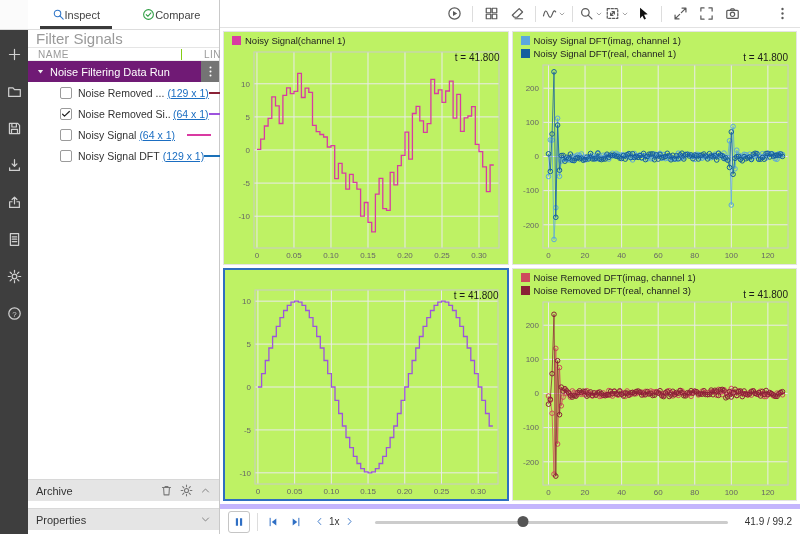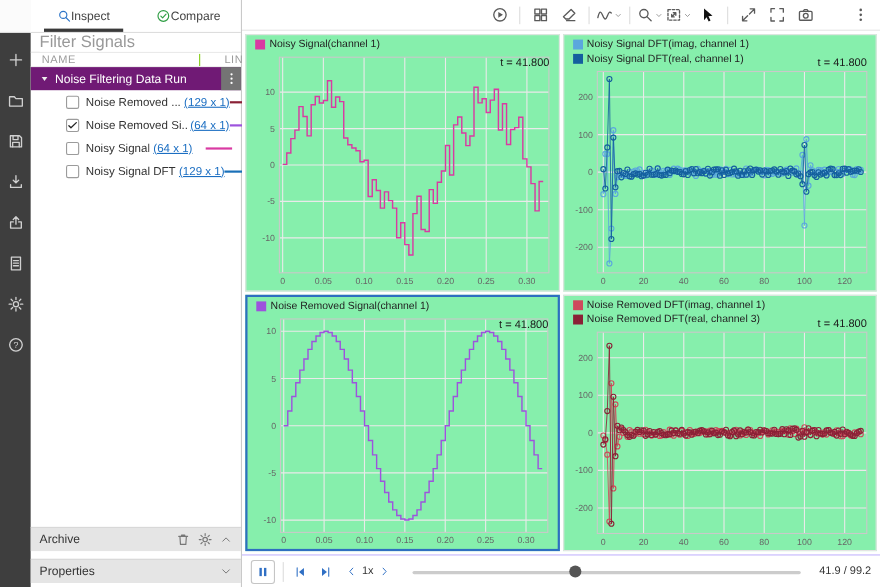--- a/index.html
+++ b/index.html
@@ -55,30 +55,30 @@
     justify-content:flex-end;padding:0 6px;gap:2px;color:#5a5a5a}
   .tb-btn{height:24px;min-width:24px;display:flex;align-items:center;justify-content:center;
     gap:1px;border-radius:3px;cursor:pointer;line-height:0}
   .tb-btn.active{color:#111}
   .tb-caret{color:#777;line-height:0}
   .tb-sep{width:1px;height:16px;background:#ddd;margin:0 4px}
   .tb-space{width:22px}
 
   .plots{flex:1;display:grid;grid-template-columns:1fr 1fr;grid-template-rows:1fr 1fr;
     gap:3px;padding:3px;background:#fff;min-height:0}
-  .cell{position:relative;border:1px solid #e4e4e4;background:#86efac;min-width:0;min-height:0}
+  .cell{position:relative;border:1px solid #e4e4e4;background:#bef264;min-width:0;min-height:0}
   .cell.selected{border:2px solid #2e6fc0}
   .leg{position:absolute;top:3px;left:8px;display:flex;flex-direction:column;gap:2px;z-index:2}
   .leg-item{display:flex;align-items:center;gap:4px;font-size:9.5px;color:#222}
   .leg-swatch{width:9px;height:9px;flex:none}
   .tlabel{position:absolute;top:20px;right:8px;font-size:10px;color:#1a1a1a;z-index:2}
   svg.chart{position:absolute;left:0;top:0;z-index:1;pointer-events:none}
 
   
-  .playbar{height:30px;flex:none;border-top:1px solid #c4b5fd;display:flex;align-items:center;
+  .playbar{height:30px;flex:none;border-top:5px solid #c4b5fd;display:flex;align-items:center;
     padding:4px 8px;gap:7px}
   .pb-pause{width:22px;height:22px;border:1px solid #c5c5c5;border-radius:3px;color:#2f6fc4;
     display:flex;align-items:center;justify-content:center;cursor:pointer;line-height:0}
   .pb-sep{width:1px;height:18px;background:#ddd}
   .pb-step{width:16px;height:18px;display:flex;align-items:center;justify-content:center;
     color:#2f6fc4;cursor:pointer;line-height:0}
   .pb-speed{display:flex;align-items:center;gap:1px}
   .pb-speed-label{font-size:10px;color:#333;padding:0 1px}
   .pb-slider{flex:1;position:relative;height:18px;margin:0 10px;cursor:pointer}
   .track{position:absolute;left:0;right:0;top:8px;height:3px;background:#ccc;border-radius:2px}
@@ -646,26 +646,20 @@
             <circle cx="258.5" cy="121.8" r="2.3" fill="none" stroke="#145f9e" stroke-width="1"></circle>
             <circle cx="260.4" cy="124.2" r="2.3" fill="none" stroke="#145f9e" stroke-width="1"></circle>
             <circle cx="262.2" cy="123.5" r="2.3" fill="none" stroke="#145f9e" stroke-width="1"></circle>
             <circle cx="264.0" cy="123.0" r="2.3" fill="none" stroke="#145f9e" stroke-width="1"></circle>
             <circle cx="265.9" cy="123.2" r="2.3" fill="none" stroke="#145f9e" stroke-width="1"></circle>
             <circle cx="267.7" cy="121.9" r="2.3" fill="none" stroke="#145f9e" stroke-width="1"></circle>
             <circle cx="269.5" cy="124.4" r="2.3" fill="none" stroke="#145f9e" stroke-width="1"></circle>
           </svg>
         </div>
         <div class="cell selected">
-          <div class="leg">
-            <div class="leg-item">
-              <span class="leg-swatch" style="background: rgb(157, 83, 221);"></span>
-              <span>Noise Removed Signal(channel 1)</span>
-            </div>
-          </div>
           <div class="tlabel">t = 41.800</div>
           <svg width="282" height="230" class="chart">
             <line x1="32.93655589123867" x2="32.93655589123867" y1="20" y2="214" stroke="#eaeaea" stroke-width="1"></line>
             <text x="32.93655589123867" y="224" text-anchor="middle" font-size="8" fill="#666" font-family="Liberation Sans,sans-serif">0</text>
             <line x1="69.64350453172204" x2="69.64350453172204" y1="20" y2="214" stroke="#eaeaea" stroke-width="1"></line>
             <text x="69.64350453172204" y="224" text-anchor="middle" font-size="8" fill="#666" font-family="Liberation Sans,sans-serif">0.05</text>
             <line x1="106.35045317220543" x2="106.35045317220543" y1="20" y2="214" stroke="#eaeaea" stroke-width="1"></line>
             <text x="106.35045317220543" y="224" text-anchor="middle" font-size="8" fill="#666" font-family="Liberation Sans,sans-serif">0.10</text>
             <line x1="143.0574018126888" x2="143.0574018126888" y1="20" y2="214" stroke="#eaeaea" stroke-width="1"></line>
             <text x="143.0574018126888" y="224" text-anchor="middle" font-size="8" fill="#666" font-family="Liberation Sans,sans-serif">0.15</text>

